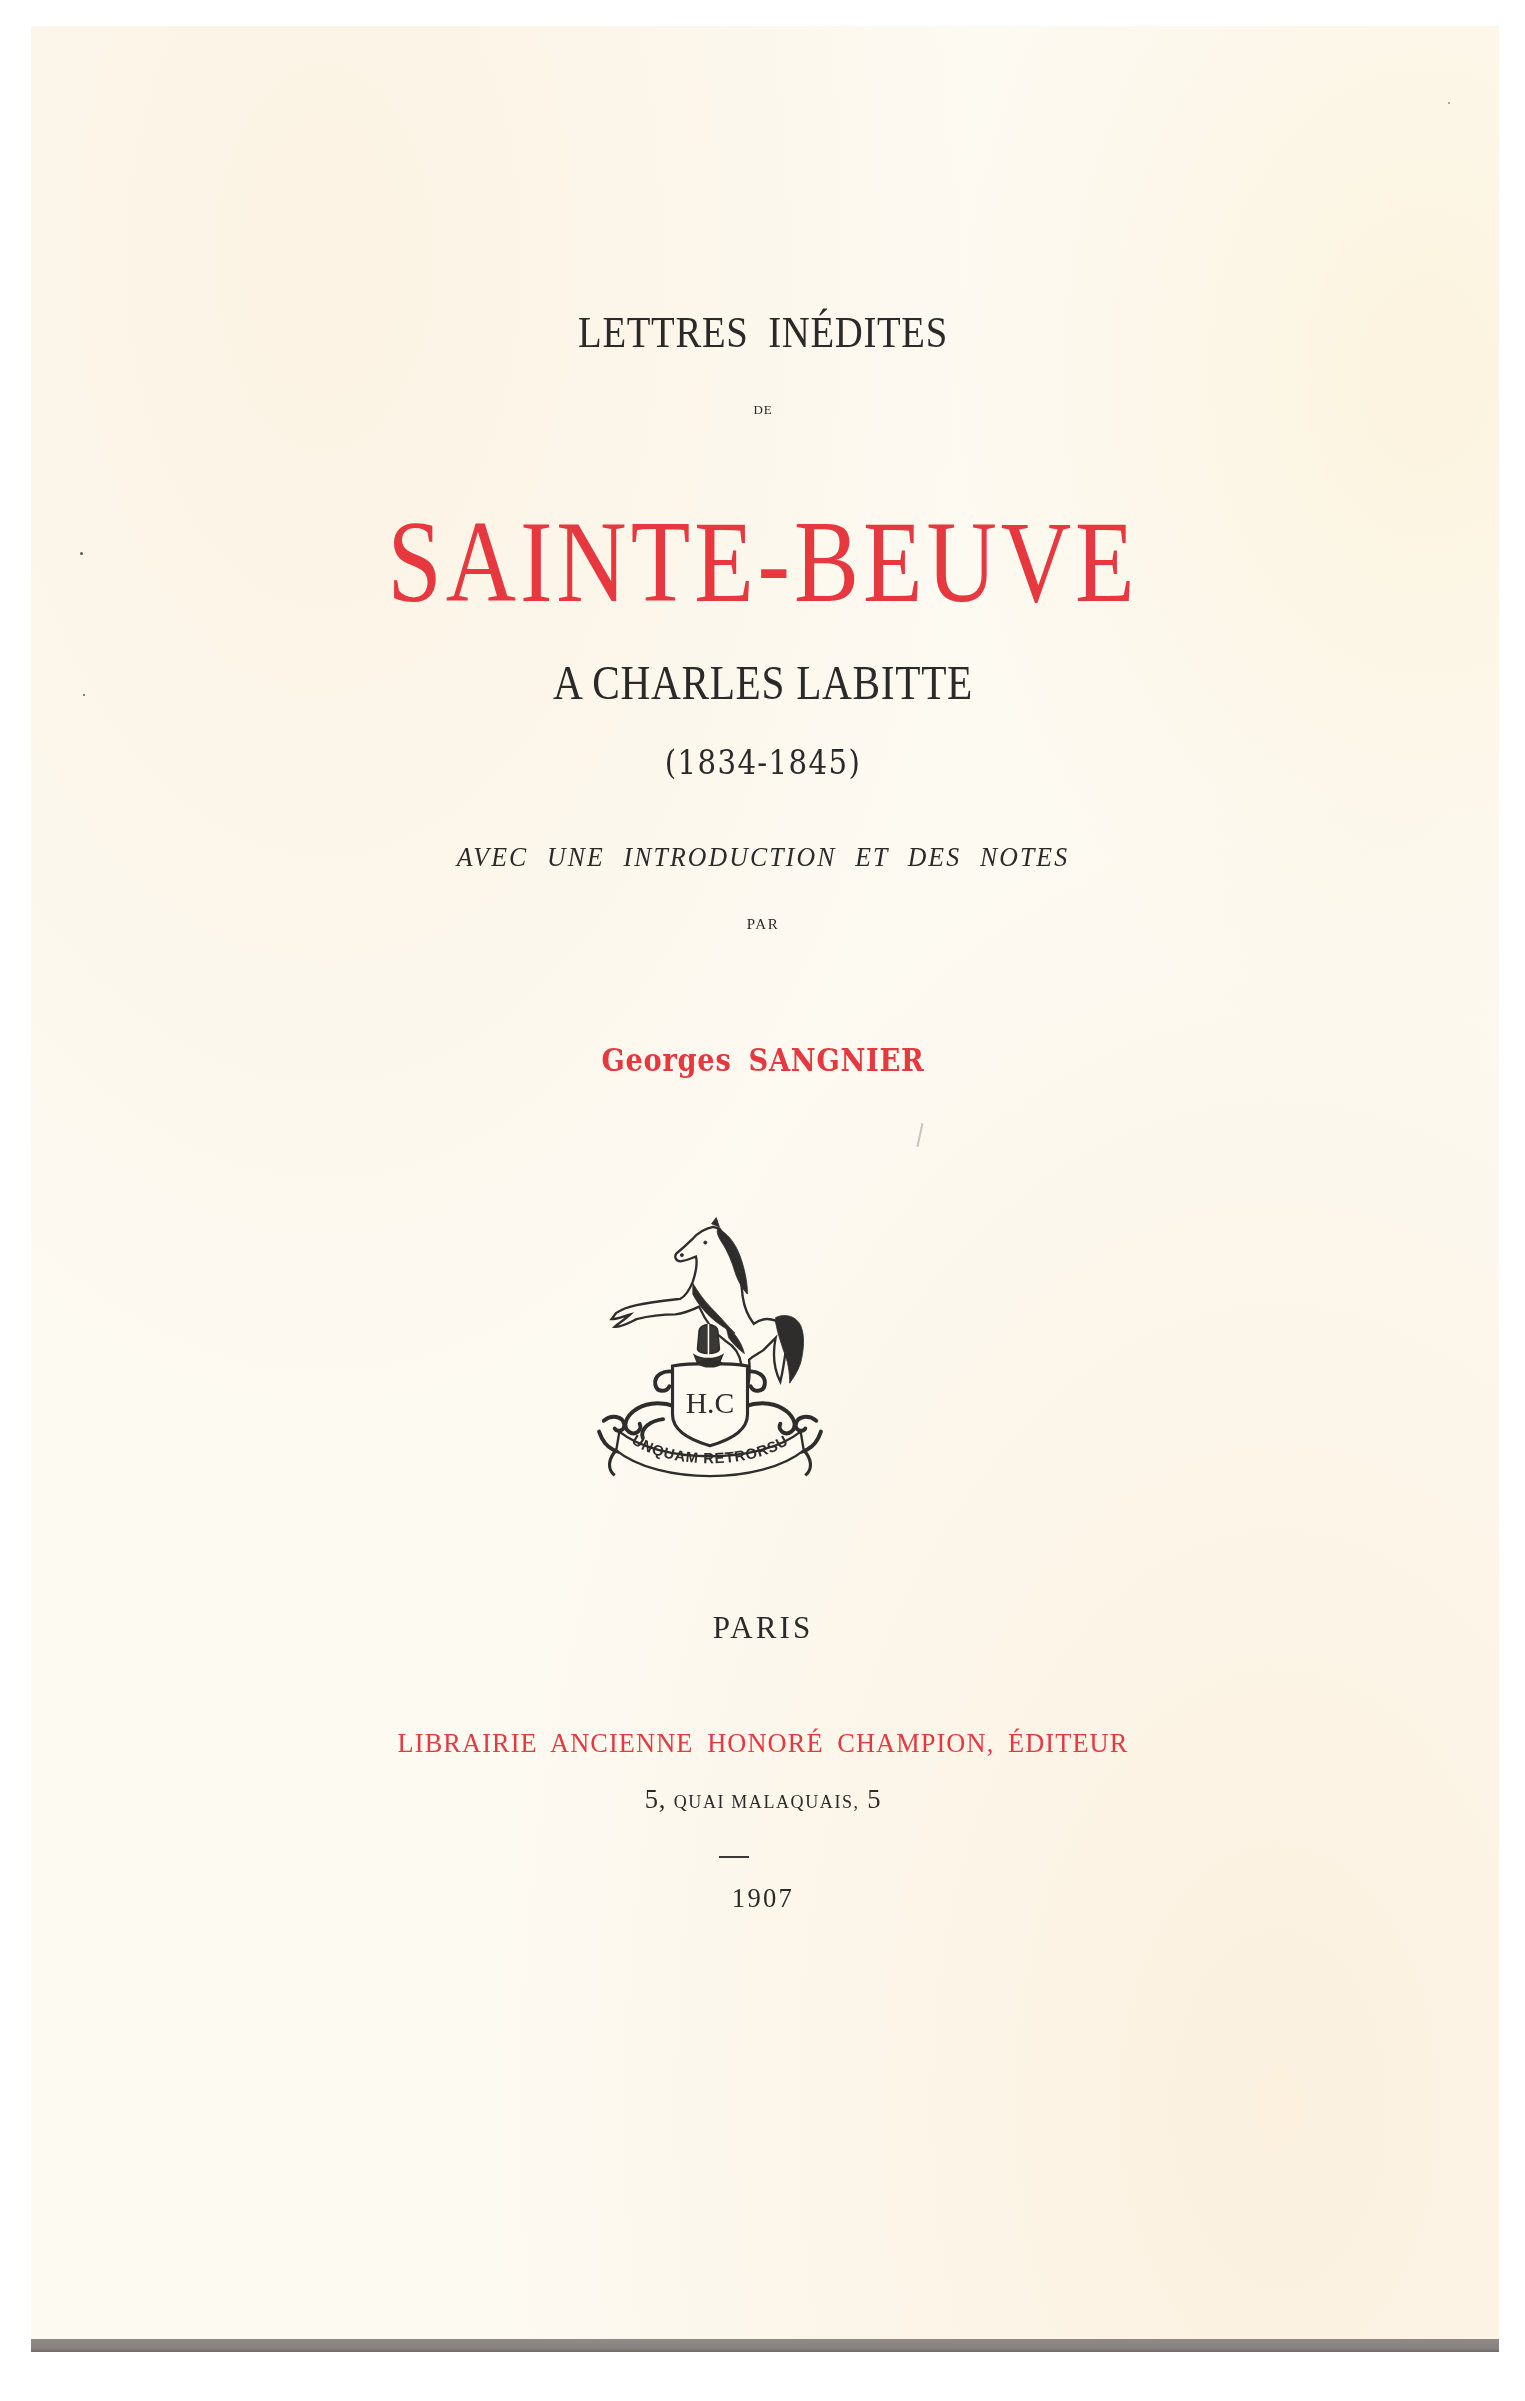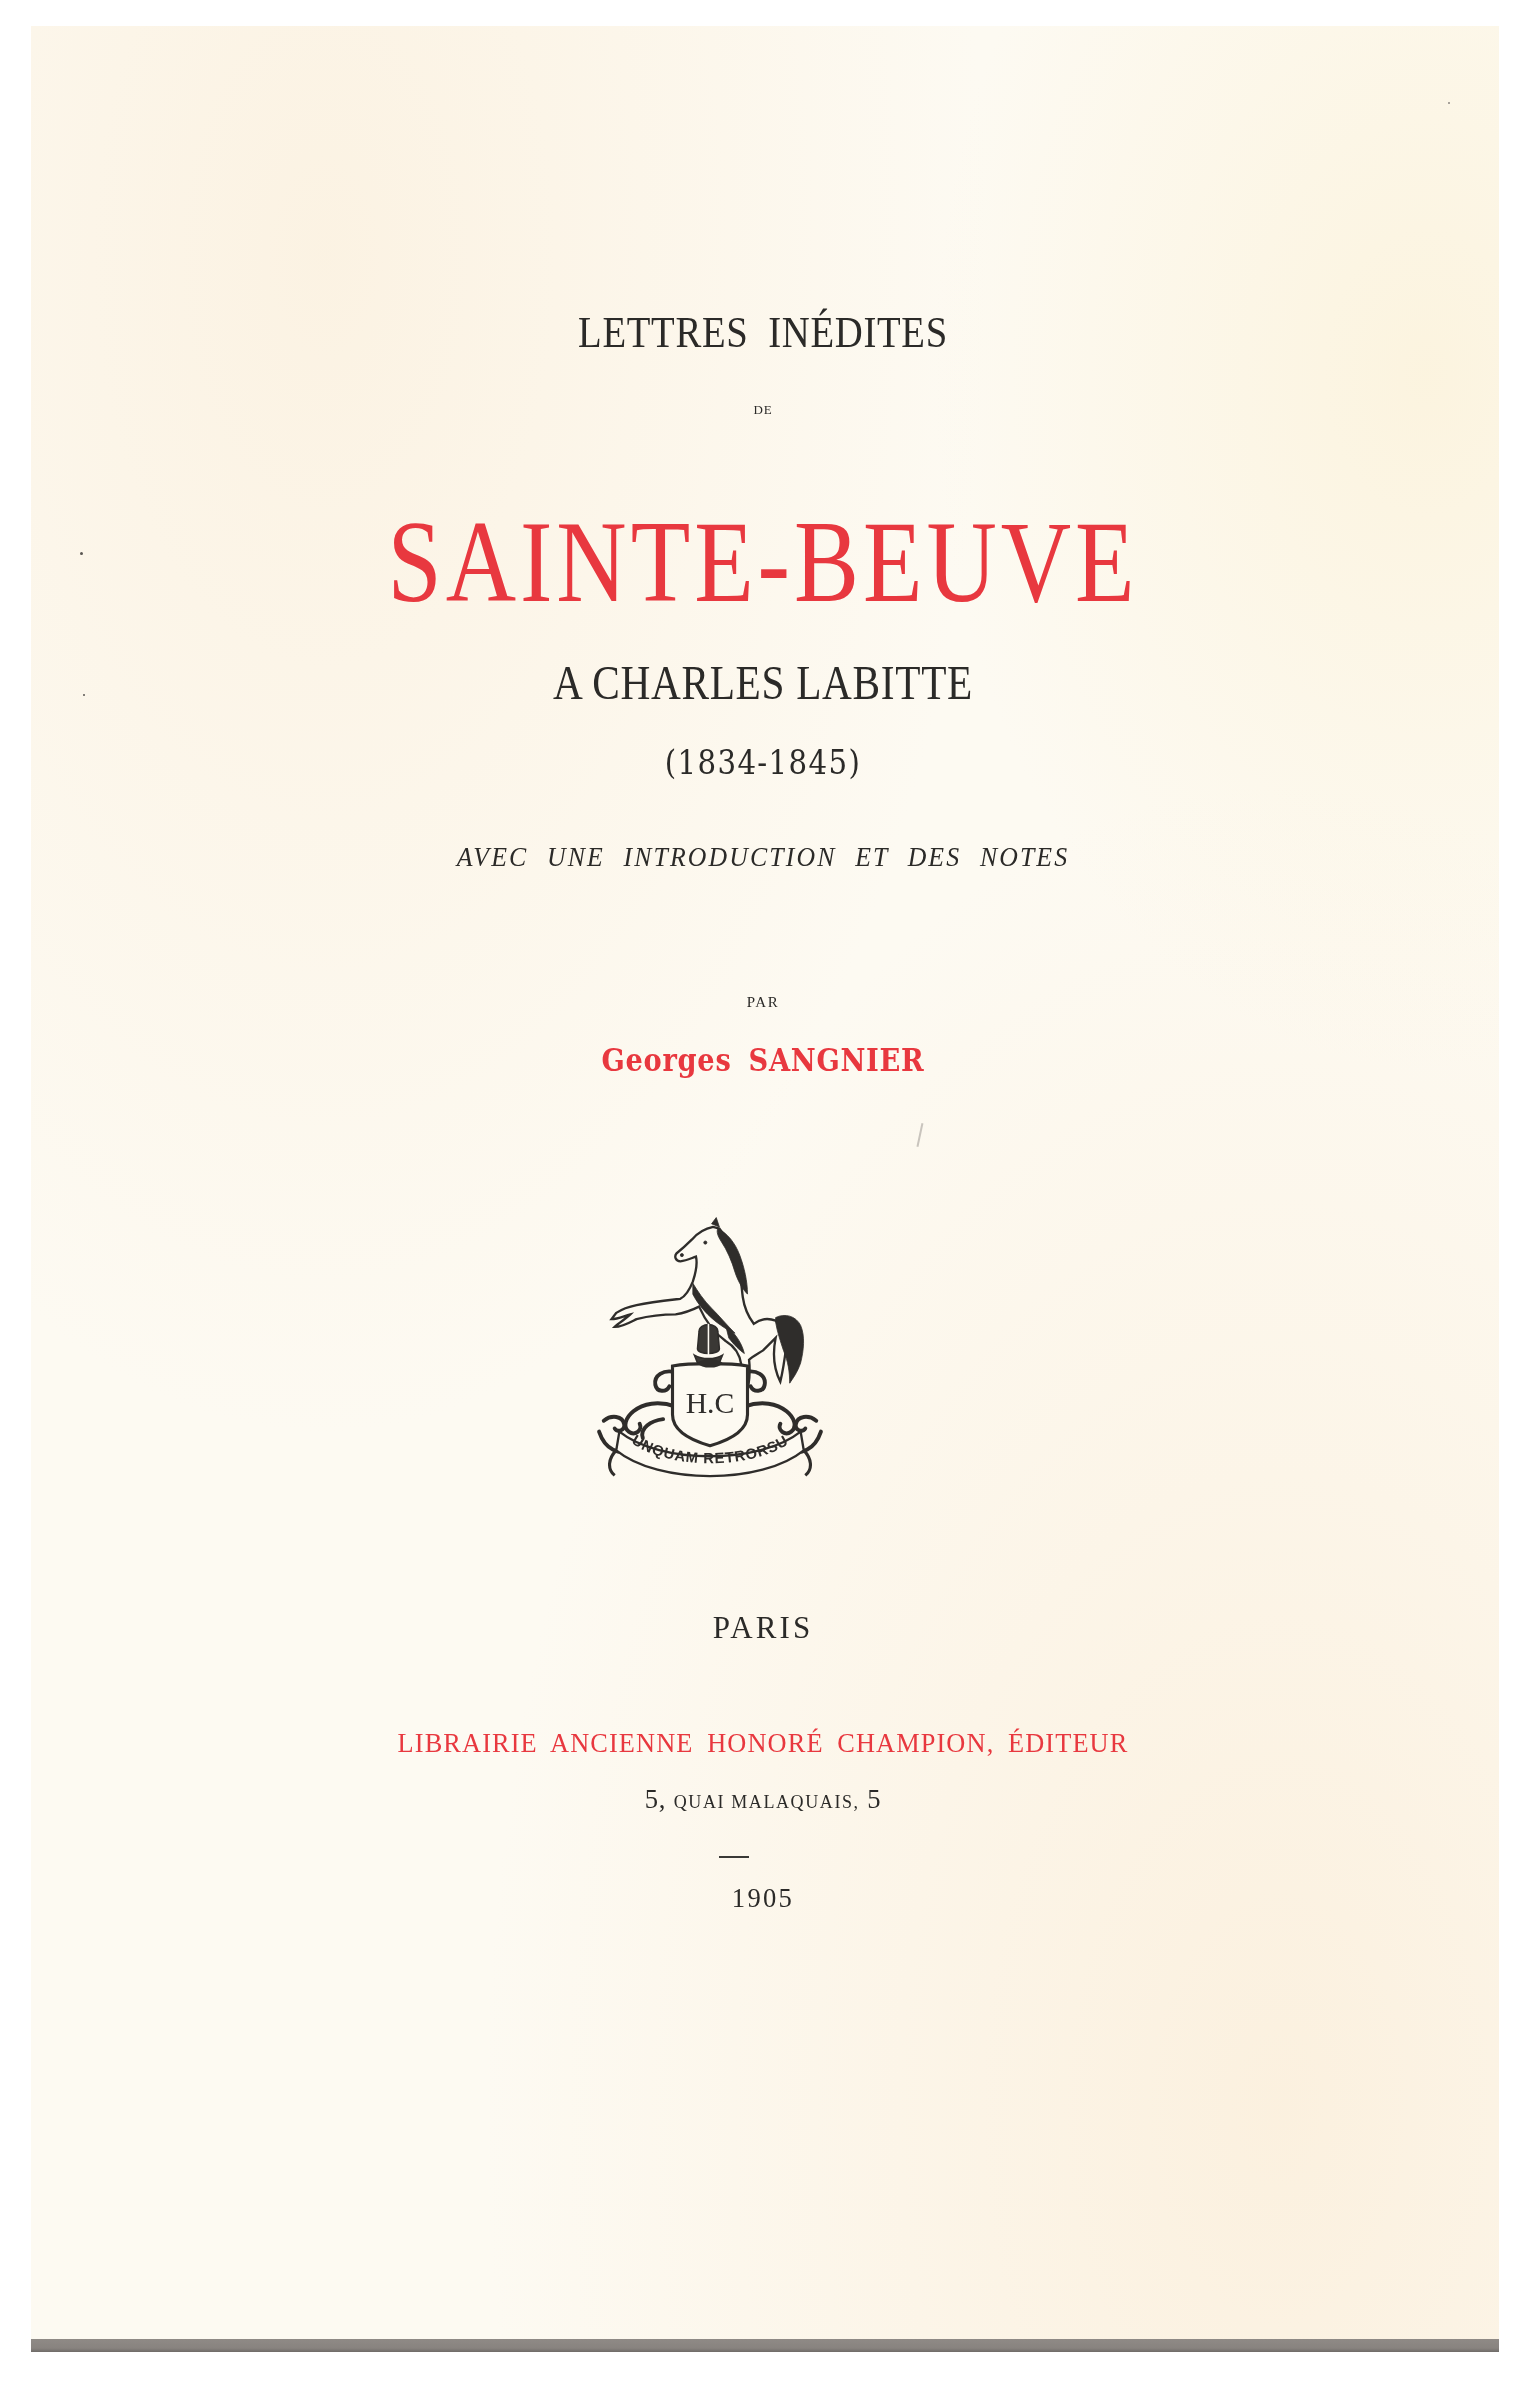--- a/index.html
+++ b/index.html
@@ -78,21 +78,21 @@
     }
     .subtitle {
       top: 843px;
       font-size: 28px;
       font-style: italic;
       letter-spacing: 2.3px;
       word-spacing: 11px;
       transform: scaleX(0.92);
     }
     .par {
-      top: 995px;
+      top: 917px;
       font-size: 15px;
       letter-spacing: 1.6px;
     }
     .author {
       top: 1045px;
       font-size: 31px;
       font-family: "DejaVu Serif", serif;
       font-weight: bold;
       letter-spacing: 0.8px;
       word-spacing: 7.8px;
@@ -223,14 +223,14 @@
 </svg>
 
 <div class="line black place">PARIS</div>
 <div class="line red publisher">LIBRAIRIE ANCIENNE HONORÉ CHAMPION, ÉDITEUR</div>
 <div class="line black address">
   <span>5,</span>
   <span class="sc">QUAI MALAQUAIS,</span>
   <span>5</span>
 </div>
 <div class="rule"></div>
-<div class="line black year">1905</div>
+<div class="line black year">1907</div>
 
 
 </body></html>

